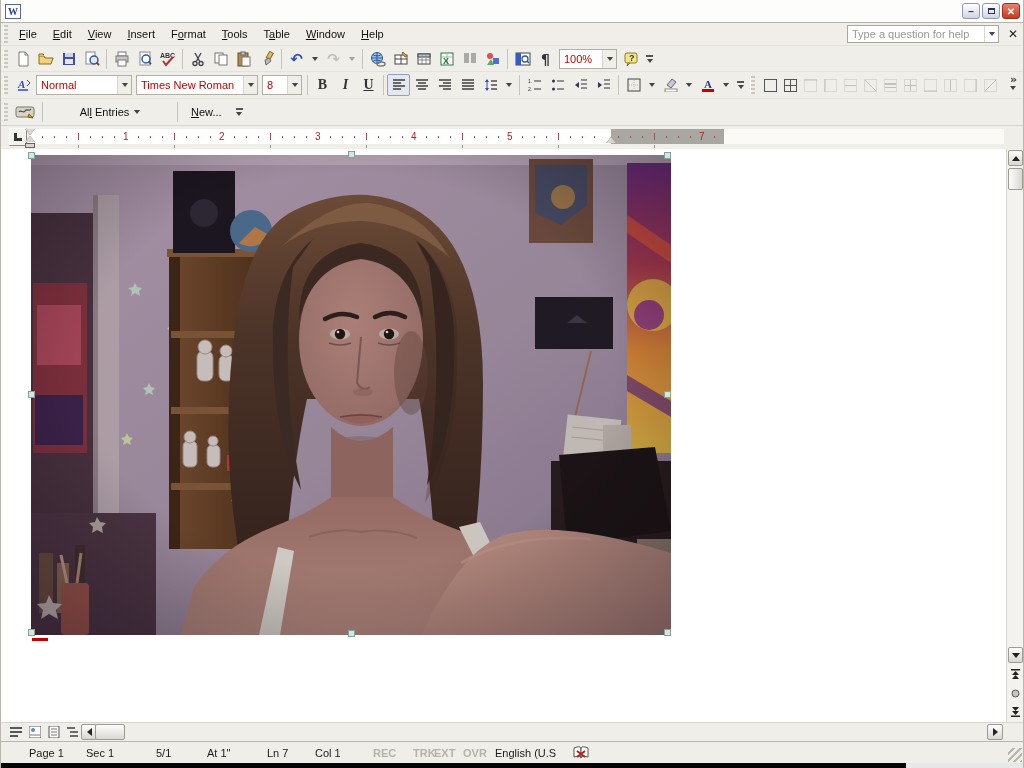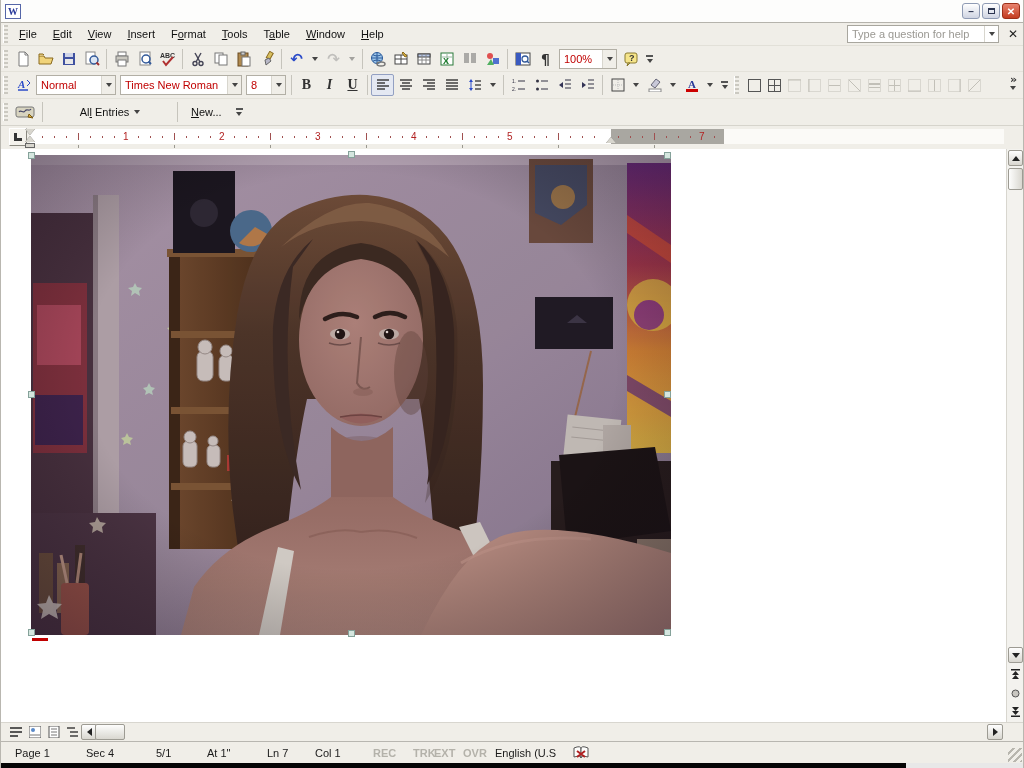--- a/index.html
+++ b/index.html
@@ -335,21 +335,21 @@
 
   <div class="toolbar tb-formatting">
     <div class="drag-handle"></div>
     <div class="tb-btn">
       <svg class="icon" width="16" height="16">
           <text x="3" y="11" font-size="11" font-weight="bold" font-style="italic" fill="#2a4ac8" font-family="Liberation Serif">A</text>
           <line x1="3" y1="13" x2="13" y2="13" stroke="#2a4ac8" stroke-width="1.5"></line>
           <path d="M12 3l3 3-3 3" fill="none" stroke="#2a4ac8"></path>
         </svg>
       </div>
-    <div class="combo" style="width:80px">
+    <div class="combo" style="width:96px">
       <span class="val" style="flex:1">Normal</span>
       <div class="dd-arrow-box">
           <div class="tri-down"></div>
         </div>
     </div>
     <div class="combo" style="width:122px">
       <span class="val" style="flex:1">Times New Roman</span>
       <div class="dd-arrow-box">
           <div class="tri-down"></div>
         </div>
@@ -896,22 +896,22 @@
     <div class="hsb-btn" style="left:80px">
         <div class="tri-l-s"></div>
       </div>
     <div class="hsb-thumb"></div>
     <div class="hsb-btn" style="left:986px">
         <div class="tri-r-s"></div>
       </div>
   </div>
 
   <div class="statusbar">
-    <span class="sb-field" style="left:14px">Page 1</span>
-    <span class="sb-field" style="left:85px">Sec 4</span>
+    <span class="sb-field" style="left:28px">Page 1</span>
+    <span class="sb-field" style="left:85px">Sec 1</span>
     <span class="sb-field" style="left:155px">5/1</span>
     <span class="sb-field" style="left:206px">At 1"</span>
     <span class="sb-field" style="left:266px">Ln 7</span>
     <span class="sb-field" style="left:314px">Col 1</span>
     <span class="sb-toggle" style="left:372px">REC</span>
     <span class="sb-toggle" style="left:412px">TRK</span>
     <span class="sb-toggle" style="left:433px">EXT</span>
     <span class="sb-toggle" style="left:462px">OVR</span>
     <span class="sb-field" style="left:494px">English (U.S</span>
     <span class="sb-field" style="left:572px; top:3px">

